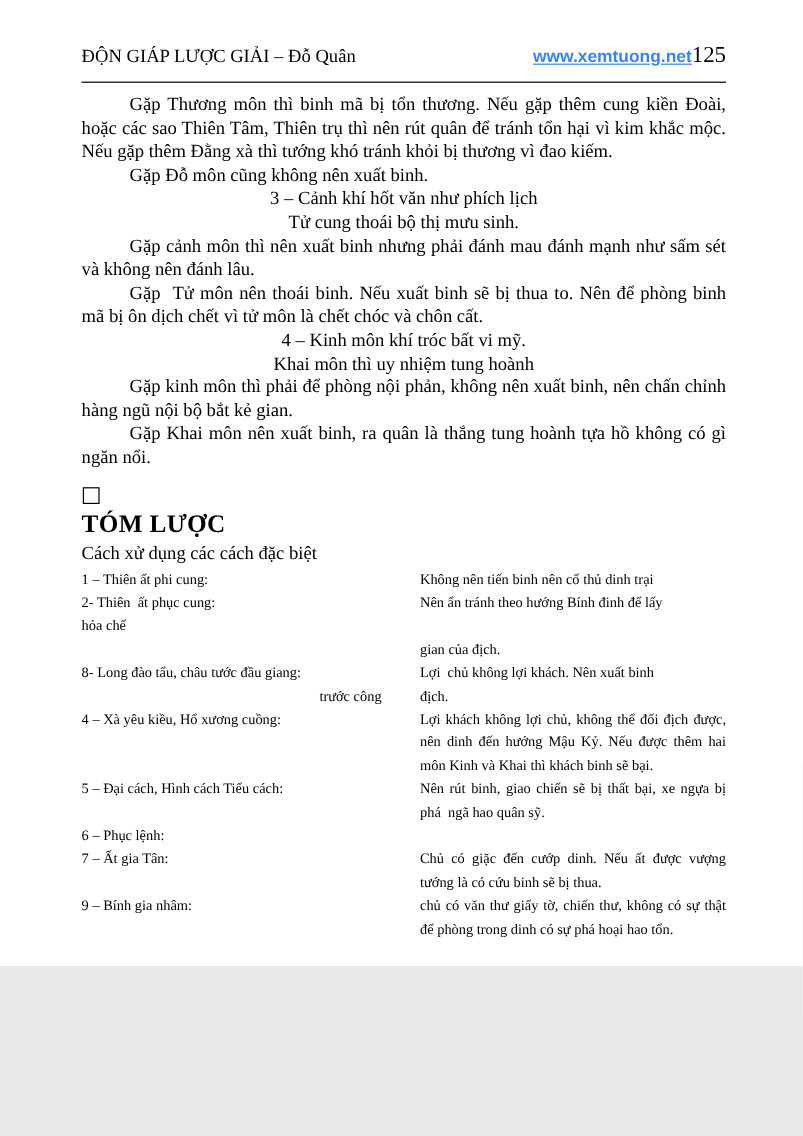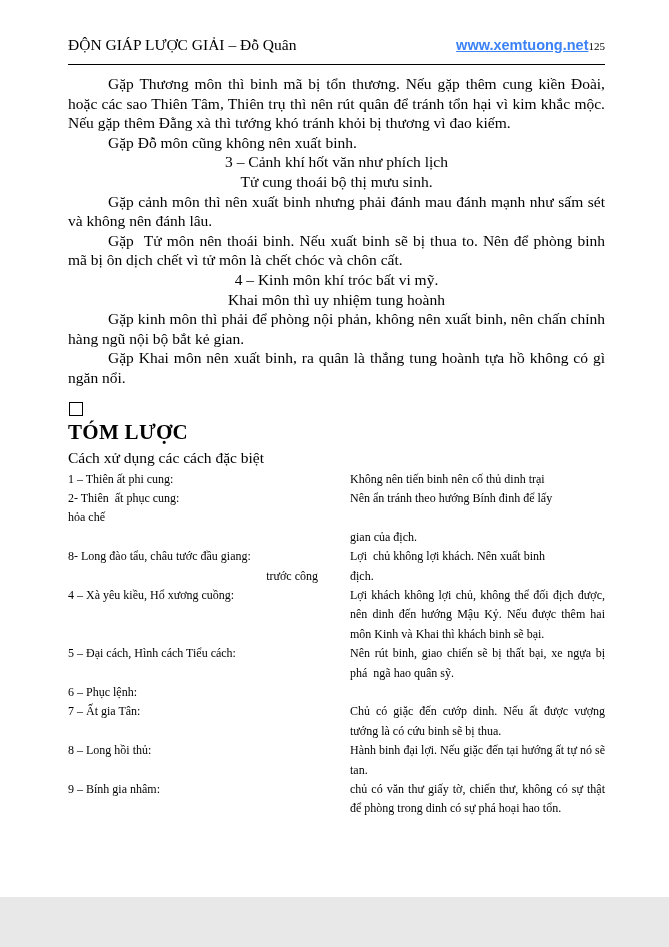--- a/index.html
+++ b/index.html
@@ -1,38 +1,38 @@
 <!DOCTYPE html>
 <html><head>
 <meta charset="utf-8">
 <style>
   html,body { margin:0; padding:0; background:#e8e8e8; }
   .page {
     position:relative;
-    width:669px; height:897px;
+    width:669px; height:805px;
     margin:0 auto;
     background:#ffffff;
     color:#000000;
     font-family:"Liberation Serif", serif;
     box-sizing:border-box;
     padding:36px 64px 0 68px;
     overflow:hidden;
   }
   .header-row {
     display:flex; justify-content:space-between; align-items:baseline;
   }
   .header-title { font-size:15.5px; white-space:nowrap; }
   .header-right { white-space:nowrap; }
   .header-link {
     font-family:"Liberation Sans", sans-serif;
     font-weight:bold; font-size:14.5px;
     color:#0000ee; text-decoration:underline;
     cursor:pointer;
   }
-  .header-page { font-size:11px; color:#000; }
+  .header-page { font-size:19px; color:#000; }
   .header-rule { border:none; border-top:1.6px solid #000; margin:10px 0 0 0; }
 
   .content { margin-top:9px; font-size:15.5px; line-height:19.6px; }
   .para  { text-align:justify; text-indent:40px; }
   .verse { text-align:center; }
 
   .summary-marker {
     width:12px; height:12px;
     border:1.5px solid #000;
     margin:14px 0 4px 1px;
@@ -112,23 +112,19 @@
           <div class="cell-right">Nên rút binh, giao chiến sẽ bị thất bại, xe ngựa bị phá&nbsp; ngã hao quân sỹ.</div>
         </div>
         <div class="row">
           <div class="cell-left align-left">6 – Phục lệnh:</div>
         </div>
         <div class="row">
           <div class="cell-left align-left">7 – Ất gia Tân:</div>
           <div class="cell-right">Chủ có giặc đến cướp dinh. Nếu ất được vượng tướng là có cứu binh sẽ bị thua.</div>
         </div>
         <div class="row">
-          <div class="cell-left align-left">8 – Long hồi thủ:</div>
-          <div class="cell-right">Hành binh đại lợi. Nếu giặc đến tại hướng ất tự nó sẽ tan.</div>
-        </div>
-        <div class="row">
           <div class="cell-left align-left">9 – Bính gia nhâm:</div>
           <div class="cell-right">chủ có văn thư giấy tờ, chiến thư, không có sự thật để phòng trong dinh có sự phá hoại hao tổn.</div>
         </div>
       </div>
   </div>
 
 </div>
 
 </body></html>

